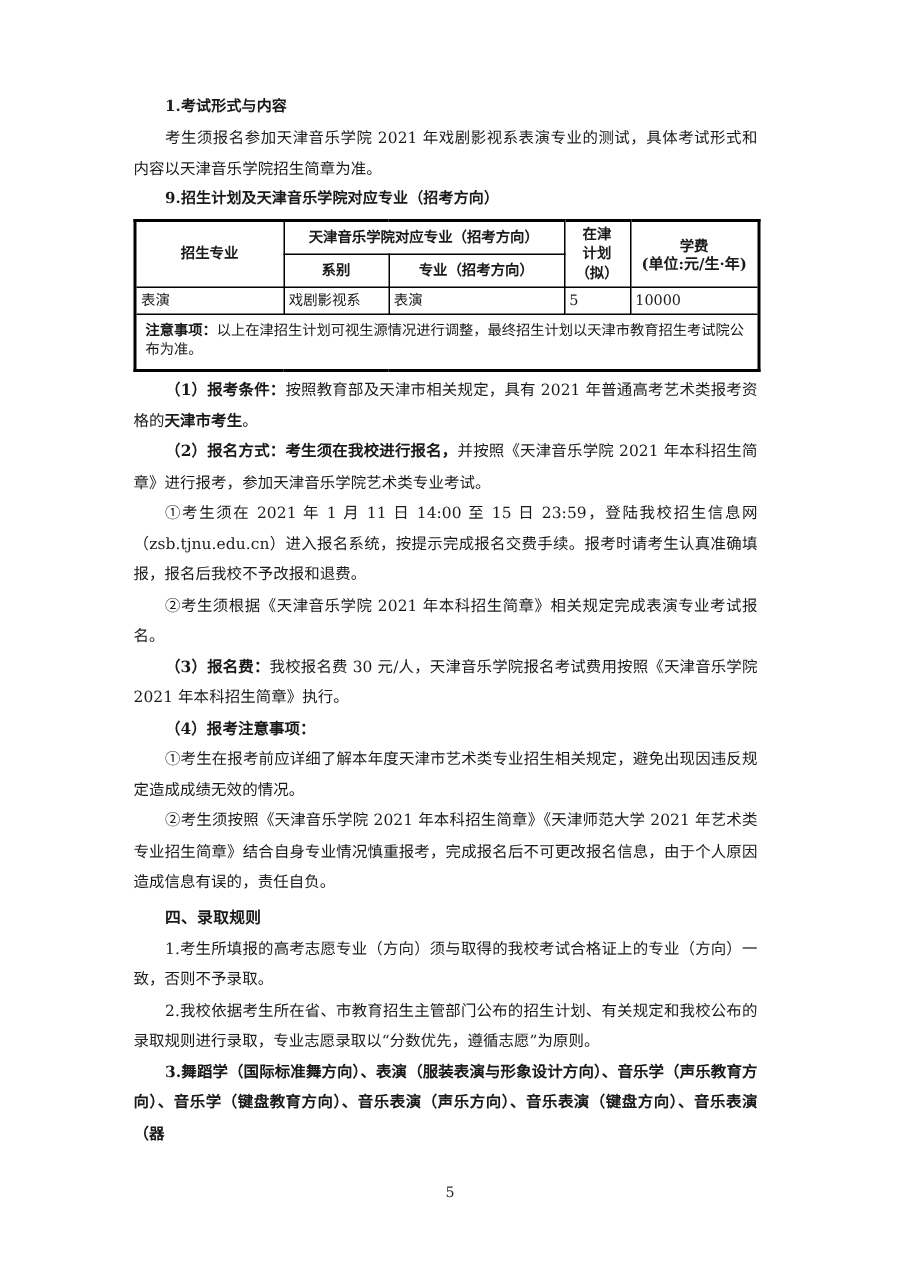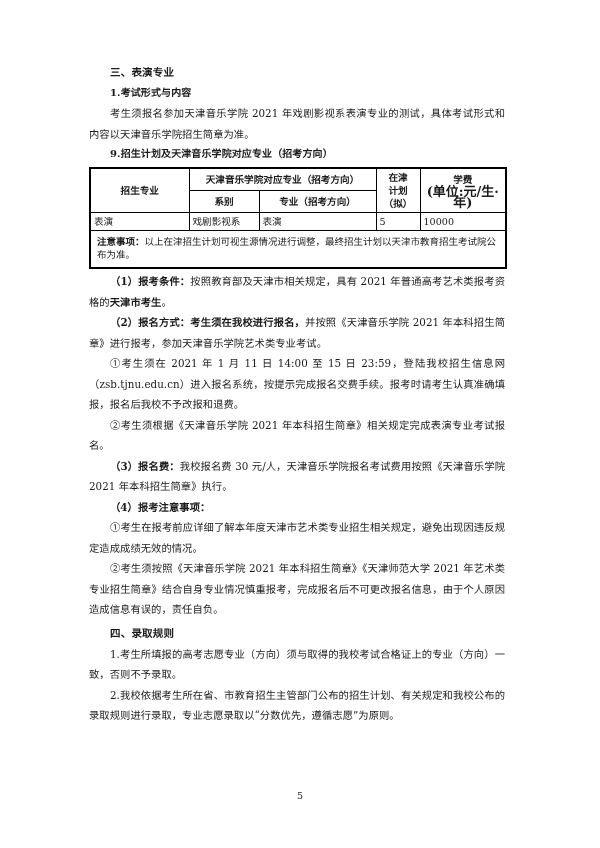--- a/index.html
+++ b/index.html
@@ -81,21 +81,21 @@
     font-weight: normal;
   }
   table.plan th {
     font-weight: bold;
   }
   table.plan .outer-l { border-left-width: 2px; }
   table.plan .outer-r { border-right-width: 2px; }
   table.plan .outer-t { border-top-width: 2px; }
   table.plan .outer-b { border-bottom-width: 2px; }
   .cell-sub {
-    font-size: 13px;
+    font-size: 10px;
     font-weight: bold;
     display: block;
     line-height: 11px;
   }
   .note-cell {
     text-align: left !important;
     padding: 4px 6px 6px 6px !important;
     line-height: 15px;
     font-size: 9.5px;
   }
@@ -113,21 +113,20 @@
     font-size: 9.5px;
     color: #2b2b2b;
   }
 </style>
 </head>
 <body>
 
 <div class="page">
   <div class="content">
 
-    <h2 class="h-sec">三、表演专业</h2>
 
     <h3 class="h-sub">1.考试形式与内容</h3>
 
     <p class="body">考生须报名参加天津音乐学院 2021 年戏剧影视系表演专业的测试，具体考试形式和内容以天津音乐学院招生简章为准。</p>
 
     <h3 class="h-sub">9.招生计划及天津音乐学院对应专业（招考方向）</h3>
 
     <div class="tbl-wrap">
       <table class="plan">
         <colgroup>
@@ -189,17 +188,18 @@
     <p class="body">①考生在报考前应详细了解本年度天津市艺术类专业招生相关规定，避免出现因违反规定造成成绩无效的情况。</p>
 
     <p class="body">②考生须按照《天津音乐学院 2021 年本科招生简章》《天津师范大学 2021 年艺术类专业招生简章》结合自身专业情况慎重报考，完成报名后不可更改报名信息，由于个人原因造成信息有误的，责任自负。</p>
 
     <h2 class="h-sec" style="margin-top:3px;">四、录取规则</h2>
 
     <p class="body">1.考生所填报的高考志愿专业（方向）须与取得的我校考试合格证上的专业（方向）一致，否则不予录取。</p>
 
     <p class="body">2.我校依据考生所在省、市教育招生主管部门公布的招生计划、有关规定和我校公布的录取规则进行录取，专业志愿录取以“分数优先，遵循志愿”为原则。</p>
 
+    <p class="body bold">3.舞蹈学（国际标准舞方向）、表演（服装表演与形象设计方向）、音乐学（声乐教育方向）、音乐学（键盘教育方向）、音乐表演（声乐方向）、音乐表演（键盘方向）、音乐表演（器</p>
 
   </div>
 
   <div class="pageno">5</div>
 </div>
 
 </body></html>

